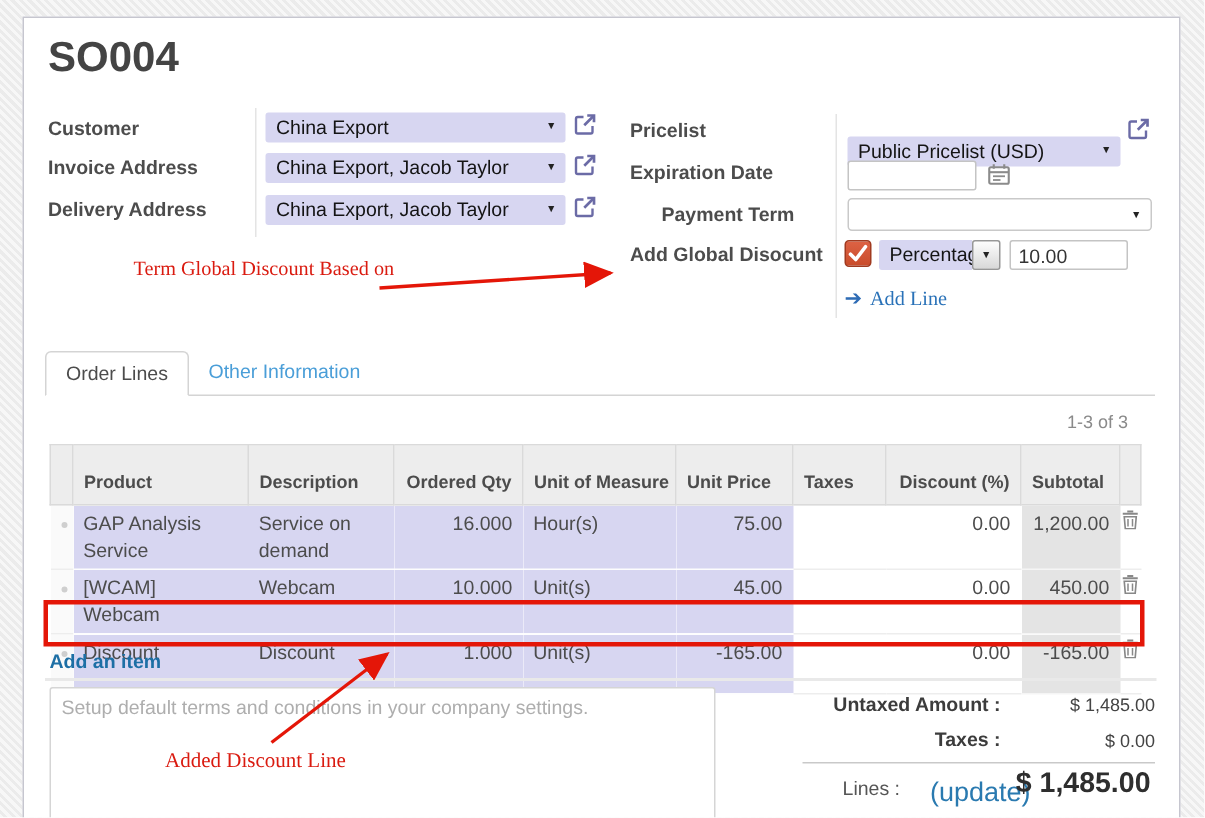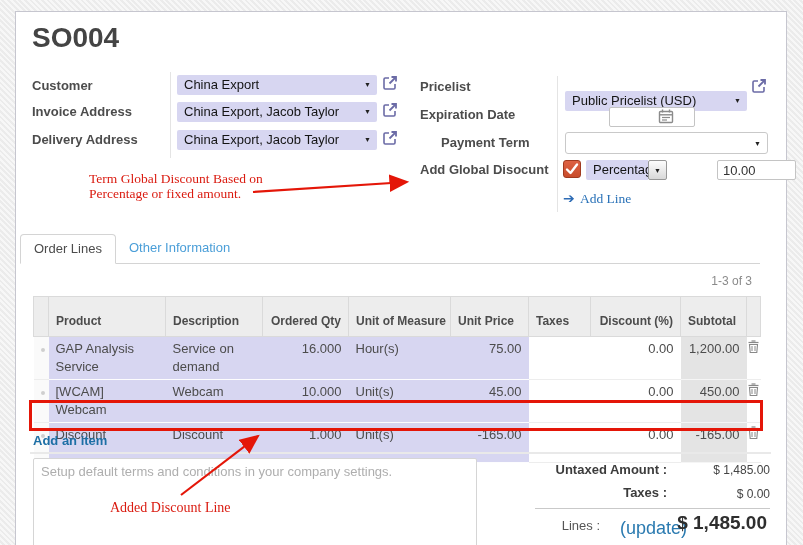--- a/index.html
+++ b/index.html
@@ -15,27 +15,27 @@
   .page-title { left:32px; top:22px; font-size:28px; font-weight:bold; color:#444; }
   .flabel { font-size:13px; font-weight:bold; color:#4c4c4c; }
   .vsep { width:1px; background:#e4e4e4; }
   
   .m2o { height:20px; background:#d7d6f1; border-radius:2px; font-size:13px; color:#141414;
     line-height:20px; padding:0 18px 0 7px; white-space:nowrap; overflow:hidden; cursor:pointer; }
   .caret { position:absolute; right:6px; top:0; height:100%; display:flex; align-items:center;
     font-size:7px; color:#222; }
   .whitesel { height:22px; background:#fff; border:1px solid #c9c9c9; border-radius:3px; cursor:pointer; }
   .txtinput { height:20px; background:#fff; border:1px solid #c4c4c4; border-radius:2px;
-    font-size:13px; color:#333; padding:0 5px; font-family:inherit;margin-left:44px; }
+    font-size:13px; color:#333; padding:0 5px; font-family:inherit; }
   .extlink { width:16px; height:16px; cursor:pointer; }
   
   .red-note { font-family:"Liberation Serif","DejaVu Serif",serif; color:#da1b10; font-size:13.5px; line-height:15px; }
   .red-rect { border:3px solid #e41608; z-index:40; pointer-events:none; }
   
-  .tabbar { left:20px; top:234px; width:740px; height:30px; border-bottom:1px solid #d4d4d4; }
+  .tabbar { left:30px; top:234px; width:740px; height:30px; border-bottom:1px solid #d4d4d4; }
   .tab { position:absolute; top:0; height:30px; line-height:28px; padding:0 13px; font-size:13px; cursor:pointer; }
   .tab.active { background:#fff; border:1px solid #d4d4d4; border-bottom:1px solid #fff;
     border-radius:4px 4px 0 0; color:#4c4c4c; }
   .tab.inactive { color:#4a9ed8; }
   .pager { font-size:12px; color:#8a8a8a; cursor:pointer; }
   
   table.olines { position:absolute; left:33px; top:296px; width:727px; border-collapse:collapse; table-layout:fixed;
     font-size:13px; color:#4c4c4c; }
   table.olines th { background:#ededed; border:1px solid #dadada; font-weight:bold; font-size:12px;
     text-align:left; vertical-align:bottom; padding:4px 7px 8px 7px; white-space:nowrap; color:#4c4c4c; }
@@ -149,21 +149,20 @@
   <div class="abs gbtn" style="left:648px; top:160px; width:19px; height:20px;">
     <span style="font-size:7px; color:#222;">▼</span>
   </div>
   <input class="abs txtinput" style="left: 673px; top: 160px; width: 79px;" value="10.00">
 
   <span class="abs" style="left:563px; top:190px; font-size:14px; color:#2e6cb5;">➔</span>
   <span class="abs serif-link" style="left:580px; top:191px;">Add Line</span>
 
   <div class="abs red-note" style="left:89px; top:171px;">
     <div>Term Global Discount Based on</div>
-    <div>Percentage or fixed amount.</div>
   </div>
 
   <div class="abs tabbar">
     <div class="tab active" style="left:0;">Order Lines</div>
     <div class="tab inactive" style="left:96px;">Other Information</div>
   </div>
 
   <div class="abs pager" style="top:274px; right:51px;">1-3 of 3</div>
 
   <table class="olines">

